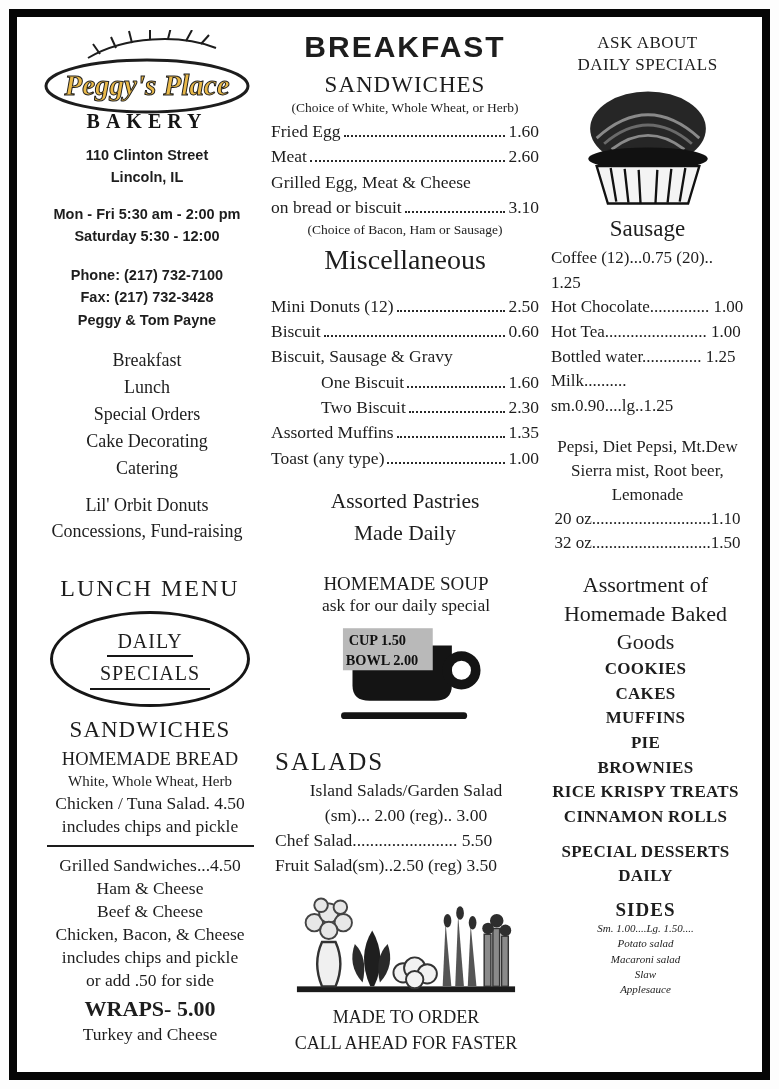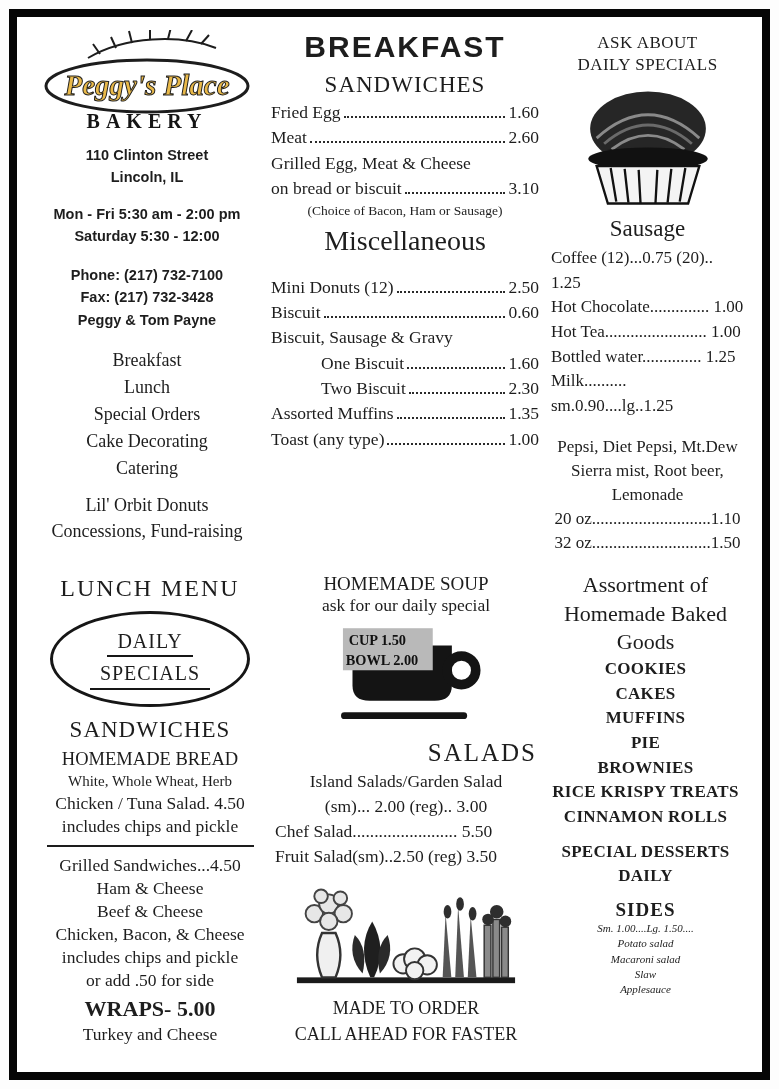--- a/index.html
+++ b/index.html
@@ -81,21 +81,21 @@
   .bread-title { font-size: 18.5px; }
   .bread-note { font-size: 15px; }
   .lunch-line { font-size: 17.5px; line-height: 1.32; }
   hr.divider { border: none; border-top: 2px solid #1d1d1d; width: 90%; margin: 7px auto; }
   .wraps-title { font-size: 22px; font-weight: bold; margin-top: 2px; }
 
   
   .soup-title { font-size: 19px; font-weight: normal; text-align: center; margin: 2px 0 0; }
   .soup-sub { font-size: 17.5px; text-align: center; }
   .cup { text-align: center; margin: 8px 0 2px; }
-  .salads-head { font-size: 25px; letter-spacing: 2px; font-weight: normal; text-align: right; margin: 7px 0 2px; }
+  .salads-head { font-size: 25px; letter-spacing: 2px; font-weight: normal; text-align: left; margin: 16px 0 2px; }
   .salad-line { font-size: 17.5px; line-height: 1.42; }
   .salad-line.center { text-align: center; }
   .veggies { text-align: center; margin: 6px 0 0; }
   .order-note { text-align: center; font-size: 18px; line-height: 1.45; margin-top: 2px; }
 
   
   .baked-col { text-align: center; }
   .baked-title { font-size: 22px; line-height: 1.3; }
   .baked-item { font-size: 17px; font-weight: bold; line-height: 1.45; letter-spacing: .3px; }
   .desserts { margin-top: 10px; }
@@ -150,20 +150,21 @@
         <div class="extra">
           <div>Lil' Orbit Donuts</div>
           <div>Concessions, Fund-raising</div>
         </div>
       </section>
 
       <section>
         <h1 class="bk-title">BREAKFAST</h1>
 
         <h2 class="sec-head">SANDWICHES</h2>
+        <div class="note">(Choice of White, Whole Wheat, or Herb)</div>
 
         <div class="mi">
           <span class="n">Fried Egg</span>
           <span class="l"></span>
           <span class="p">1.60</span>
         </div>
         <div class="mi">
           <span class="n">Meat</span>
           <span class="l"></span>
           <span class="p">2.60</span>
@@ -208,20 +209,24 @@
           <span class="n">Assorted Muffins</span>
           <span class="l"></span>
           <span class="p">1.35</span>
         </div>
         <div class="mi">
           <span class="n">Toast (any type)</span>
           <span class="l"></span>
           <span class="p">1.00</span>
         </div>
 
+        <div class="pastries">
+          <div>Assorted Pastries</div>
+          <div>Made Daily</div>
+        </div>
       </section>
 
       <section>
         <h2 class="spec-head">
           <div>ASK ABOUT</div>
           <div>DAILY SPECIALS</div>
         </h2>
 
         <div class="muffin">
           <svg width="164" height="126" viewBox="0 0 170 135">

